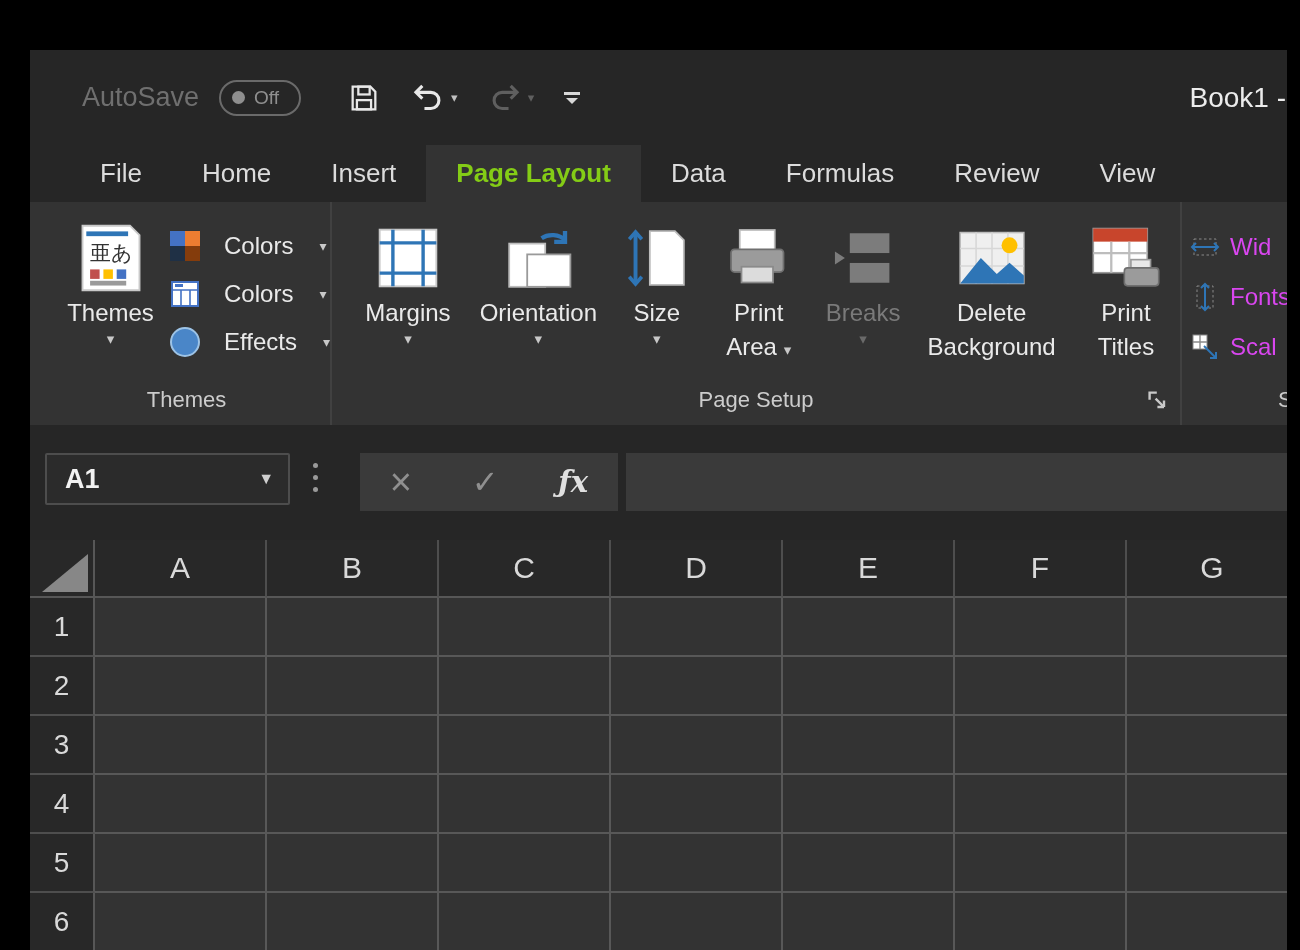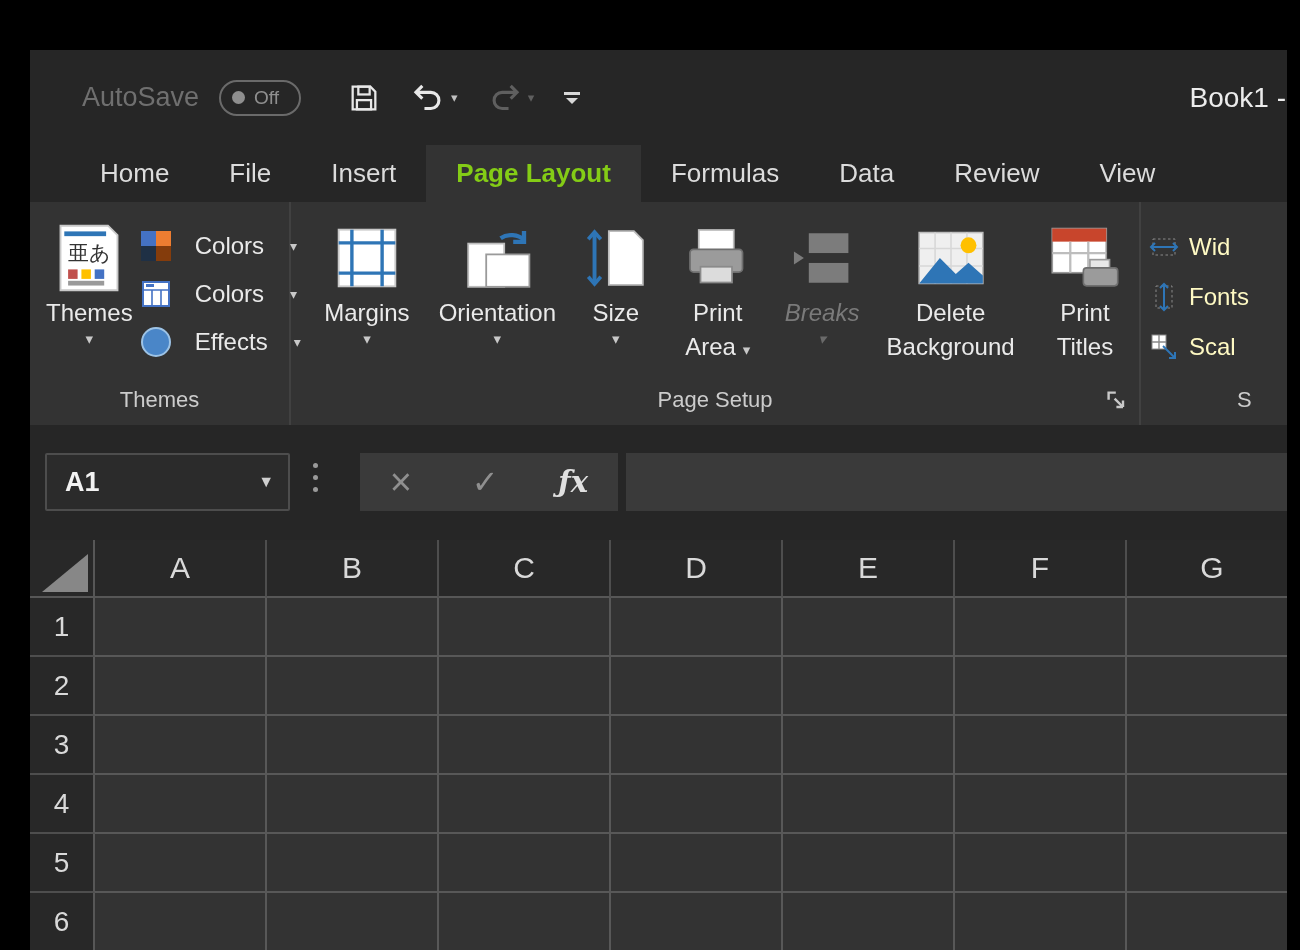--- a/index.html
+++ b/index.html
@@ -35,44 +35,44 @@
   .tab.active { background:#333333; color:#84cc16; font-weight:700; }
 
   
   .ribbon { height:223px; background:#333333; display:flex; position:relative; }
   .group { display:flex; flex-direction:column; border-right:2px solid #414141; position:relative; }
   .group-content { flex:1; display:flex; align-items:flex-start; padding-top:20px; }
   .group-label { height:38px; text-align:center; color:#cccccc; font-size:22px; }
   .bigbtn { display:flex; flex-direction:column; align-items:center; gap:4px;
             color:#eaeaea; font-size:24px; line-height:30px; text-align:center; }
   .bigbtn .dd { font-size:15px; color:#c8c8c8; line-height:14px; }
-  .bigbtn.disabled { color:#7a7a7a;font-style:italic; }
+  .bigbtn.disabled { color:#7a7a7a; }
   .bigbtn.disabled .dd { color:#6a6a6a; }
   .icon64 { height:72px; display:flex; align-items:center; justify-content:center; }
   .smallbtn { display:flex; align-items:center; gap:24px; height:48px;
               color:#eaeaea; font-size:24px; }
   .smallbtn .dd { font-size:14px; color:#c8c8c8; margin-left:2px; }
   .colors-icon { width:30px; height:30px; display:grid;
                  grid-template-columns:1fr 1fr; grid-template-rows:1fr 1fr; }
   .colors-icon i:nth-child(1){background:#4472c4;} .colors-icon i:nth-child(2){background:#ed7d31;}
   .colors-icon i:nth-child(3){background:#1f3045;} .colors-icon i:nth-child(4){background:#843c0c;}
   .effects-icon { width:30px; height:30px; border-radius:50%;
                   background:#4a86c8; border:2px solid #9dc3e6; }
   .themes-group-content { gap:8px; padding-left:16px; }
   .stack { display:flex; flex-direction:column; }
   .pagesetup-content { gap:4px; padding-left:18px; }
   .launcher { position:absolute; right:10px; bottom:8px; }
   .fit-content { flex-direction:column; padding-left:8px; }
   .fitrow { display:flex; align-items:center; gap:10px; height:50px;
-            color:#fef9c3; font-size:24px; white-space:nowrap; }
+            color:#d946ef; font-size:24px; white-space:nowrap; }
   .scale-label { text-align:left; padding-left:96px; }
 
   
   .formulabar { height:115px; background:#262626; position:relative; }
-  .namebox { position:absolute; left:15px; top:28px; width:245px; height:58px;
+  .namebox { position:absolute; left:15px; top:28px; width:245px; height:52px;
              background:#2b2b2b; border:2px solid #4d4d4d; border-radius:2px;
              display:flex; align-items:center; }
   .namebox .val { padding-left:18px; color:#f2f2f2; font-size:27px; font-weight:700; }
   .namebox .nb-dd { margin-left:auto; margin-right:14px; color:#cfcfcf; font-size:16px; }
   .vdots { position:absolute; left:283px; top:38px; display:flex;
            flex-direction:column; gap:7px; }
   .vdots i { width:5px; height:5px; border-radius:50%; background:#9a9a9a; }
   .fxbtns { position:absolute; left:330px; top:28px; width:258px; height:58px;
             background:#3a3a3a; display:flex; align-items:center;
             justify-content:space-around; }
@@ -138,33 +138,33 @@
       </span>
       <span class="customize">
         <span class="bar"></span>
         <span class="tri"></span>
       </span>
     </div>
     <div class="booktitle">Book1  -</div>
   </div>
 
   <div class="tabs">
+    <div class="tab">File</div>
     <div class="tab">Home</div>
-    <div class="tab">File</div>
     <div class="tab">Insert</div>
     <div class="tab active">Page Layout</div>
+    <div class="tab">Data</div>
     <div class="tab">Formulas</div>
-    <div class="tab">Data</div>
     <div class="tab">Review</div>
     <div class="tab">View</div>
   </div>
 
   <div class="ribbon">
 
-    <div class="group" style="width:261px;">
+    <div class="group" style="width:289px;margin-left:13px;">
       <div class="group-content themes-group-content">
         <div class="bigbtn" style="width:120px;">
           <span class="icon64">
             <svg width="76" height="76" viewBox="0 0 40 40">
               <path d="M5 3 H30 L35 8 V37 H5 Z" fill="#ffffff" stroke="#c9c9c9" stroke-width="1"></path>
               <rect x="7" y="6" width="22" height="2.5" fill="#2e75b6"></rect>
               <text x="9" y="21" font-size="11" fill="#333333">亜あ</text>
               <rect x="9" y="26" width="5" height="5" fill="#c0504d"></rect>
               <rect x="16" y="26" width="5" height="5" fill="#ffc000"></rect>
               <rect x="23" y="26" width="5" height="5" fill="#4472c4"></rect>

